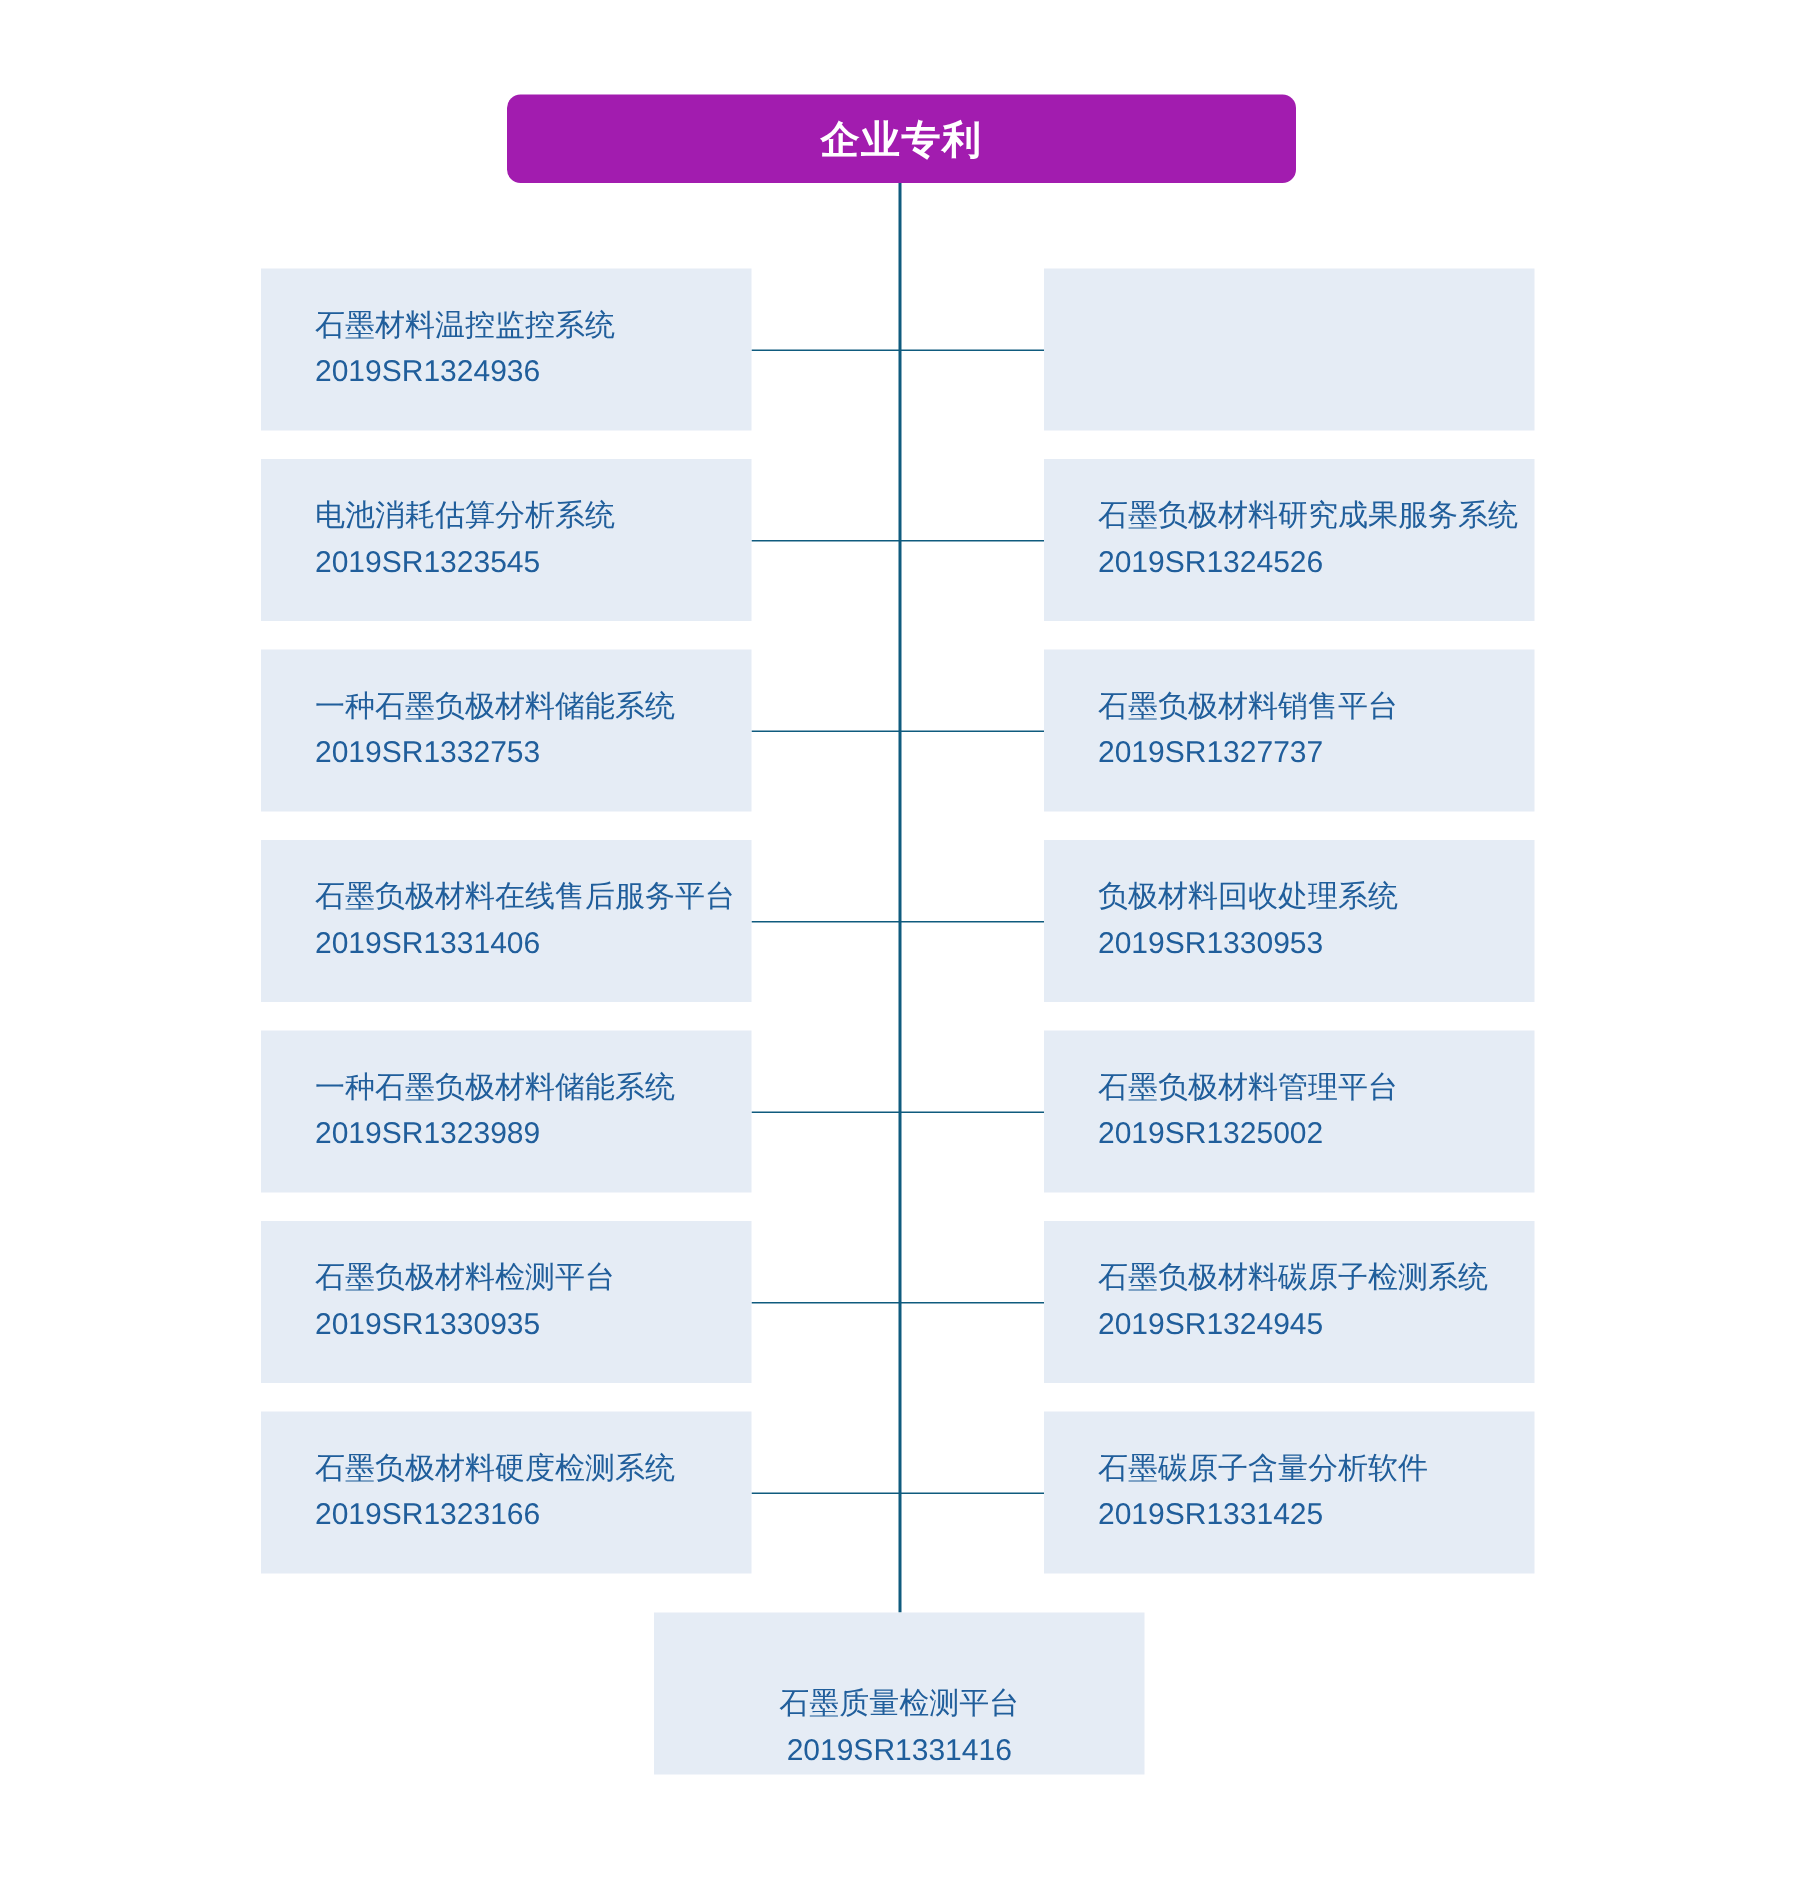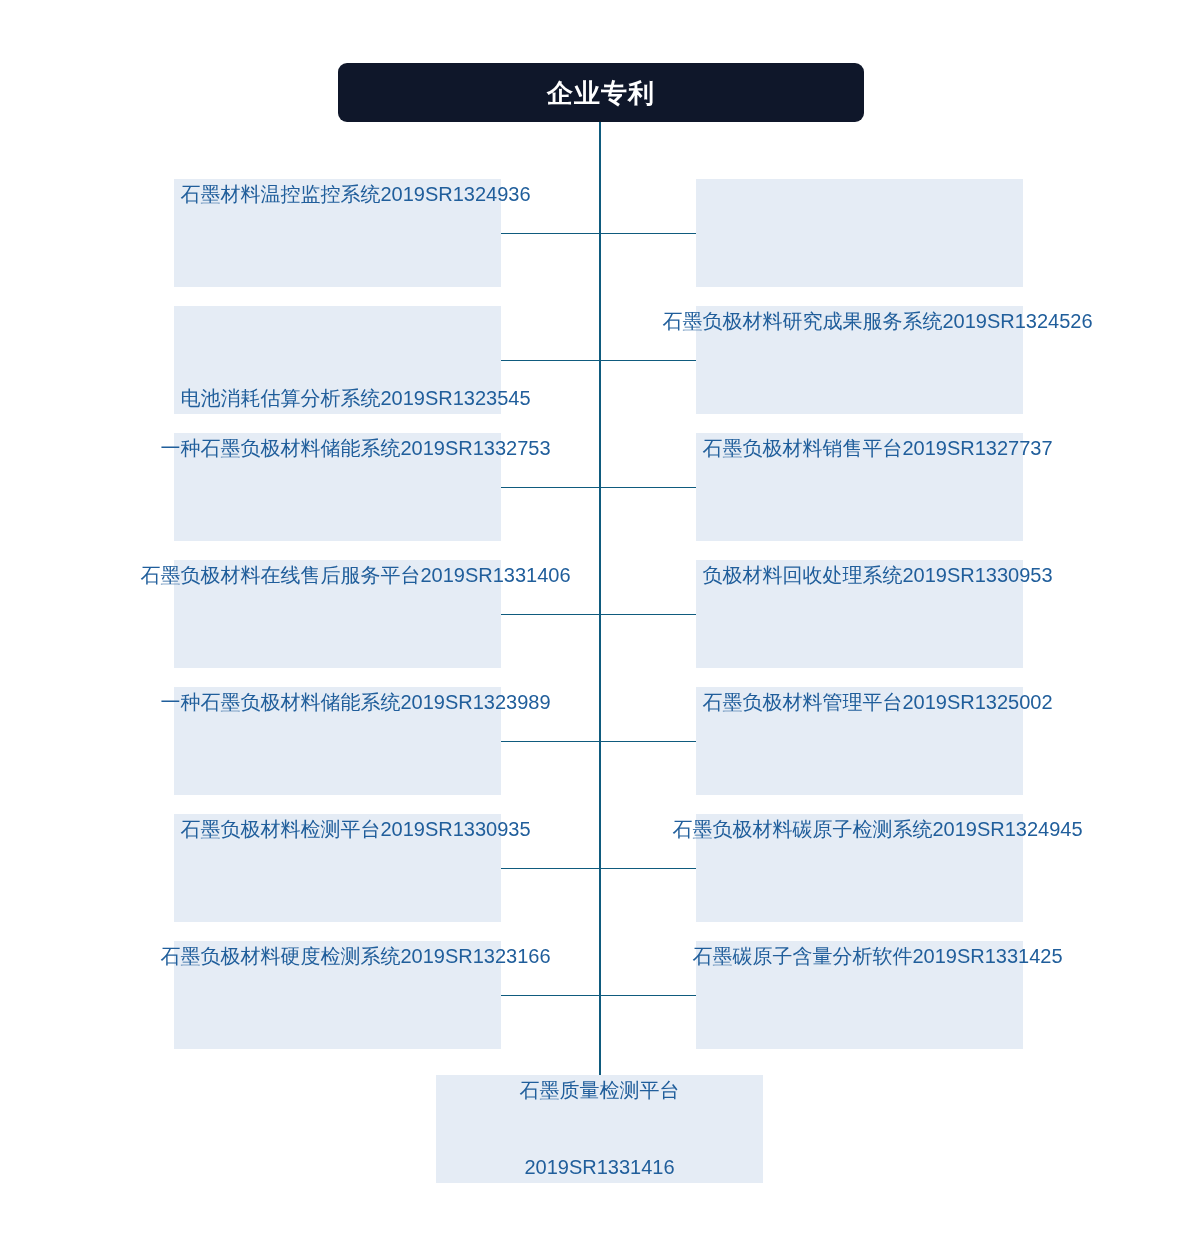--- a/index.html
+++ b/index.html
@@ -23,21 +23,21 @@
     height: 1256px;
   }
 
   
   .root-node {
     position: absolute;
     left: 338px;
     top: 63px;
     width: 526px;
     height: 59px;
-    background: #0f172a;
+    background: #a21caf;
     border-radius: 9px;
     display: flex;
     align-items: center;
     justify-content: center;
     box-sizing: border-box;
   }
   .root-label {
     color: #ffffff;
     font-size: 26px;
     font-weight: bold;
@@ -59,21 +59,21 @@
   }
 
   
   .leaf {
     position: absolute;
     width: 327px;
     height: 108px;
     background: #e5ecf5;
     box-sizing: border-box;
     display: flex;
-    flex-direction: row;
+    flex-direction: column;
     justify-content: center;
     padding: 0 0 0 36px;
   }
   .leaf.right { padding: 0 0 0 36px; }
   .leaf-title,
   .leaf-code {
     color: #205e9b;
     font-size: 20px;
     line-height: 1.55;
     white-space: nowrap;
@@ -83,21 +83,21 @@
     position: absolute;
     left: 436px;
     top: 1075px;
     width: 327px;
     height: 108px;
     background: #e5ecf5;
     box-sizing: border-box;
     display: flex;
     flex-direction: column;
     align-items: center;
-    justify-content: space-between;
+    justify-content: flex-end;
     padding: 0;
   }
   .bottom-node .leaf-title,
   .bottom-node .leaf-code {
     text-align: center;
   }
 </style>
 </head>
 <body>
 
@@ -114,21 +114,21 @@
   <div class="rung" style="left:501px;top:487px;width:197px;"></div>
   <div class="rung" style="left:501px;top:614px;width:197px;"></div>
   <div class="rung" style="left:501px;top:741px;width:197px;"></div>
   <div class="rung" style="left:501px;top:868px;width:197px;"></div>
   <div class="rung" style="left:501px;top:995px;width:197px;"></div>
 
   <div class="leaf left" style="left:174px;top:179px;">
     <span class="leaf-title">石墨材料温控监控系统</span>
     <span class="leaf-code">2019SR1324936</span>
   </div>
-  <div class="leaf left" style="left:174px;top:306px;align-items:flex-end;">
+  <div class="leaf left" style="left:174px;top:306px;">
     <span class="leaf-title">电池消耗估算分析系统</span>
     <span class="leaf-code">2019SR1323545</span>
   </div>
   <div class="leaf left" style="left:174px;top:433px;">
     <span class="leaf-title">一种石墨负极材料储能系统</span>
     <span class="leaf-code">2019SR1332753</span>
   </div>
   <div class="leaf left" style="left:174px;top:560px;">
     <span class="leaf-title">石墨负极材料在线售后服务平台</span>
     <span class="leaf-code">2019SR1331406</span>

